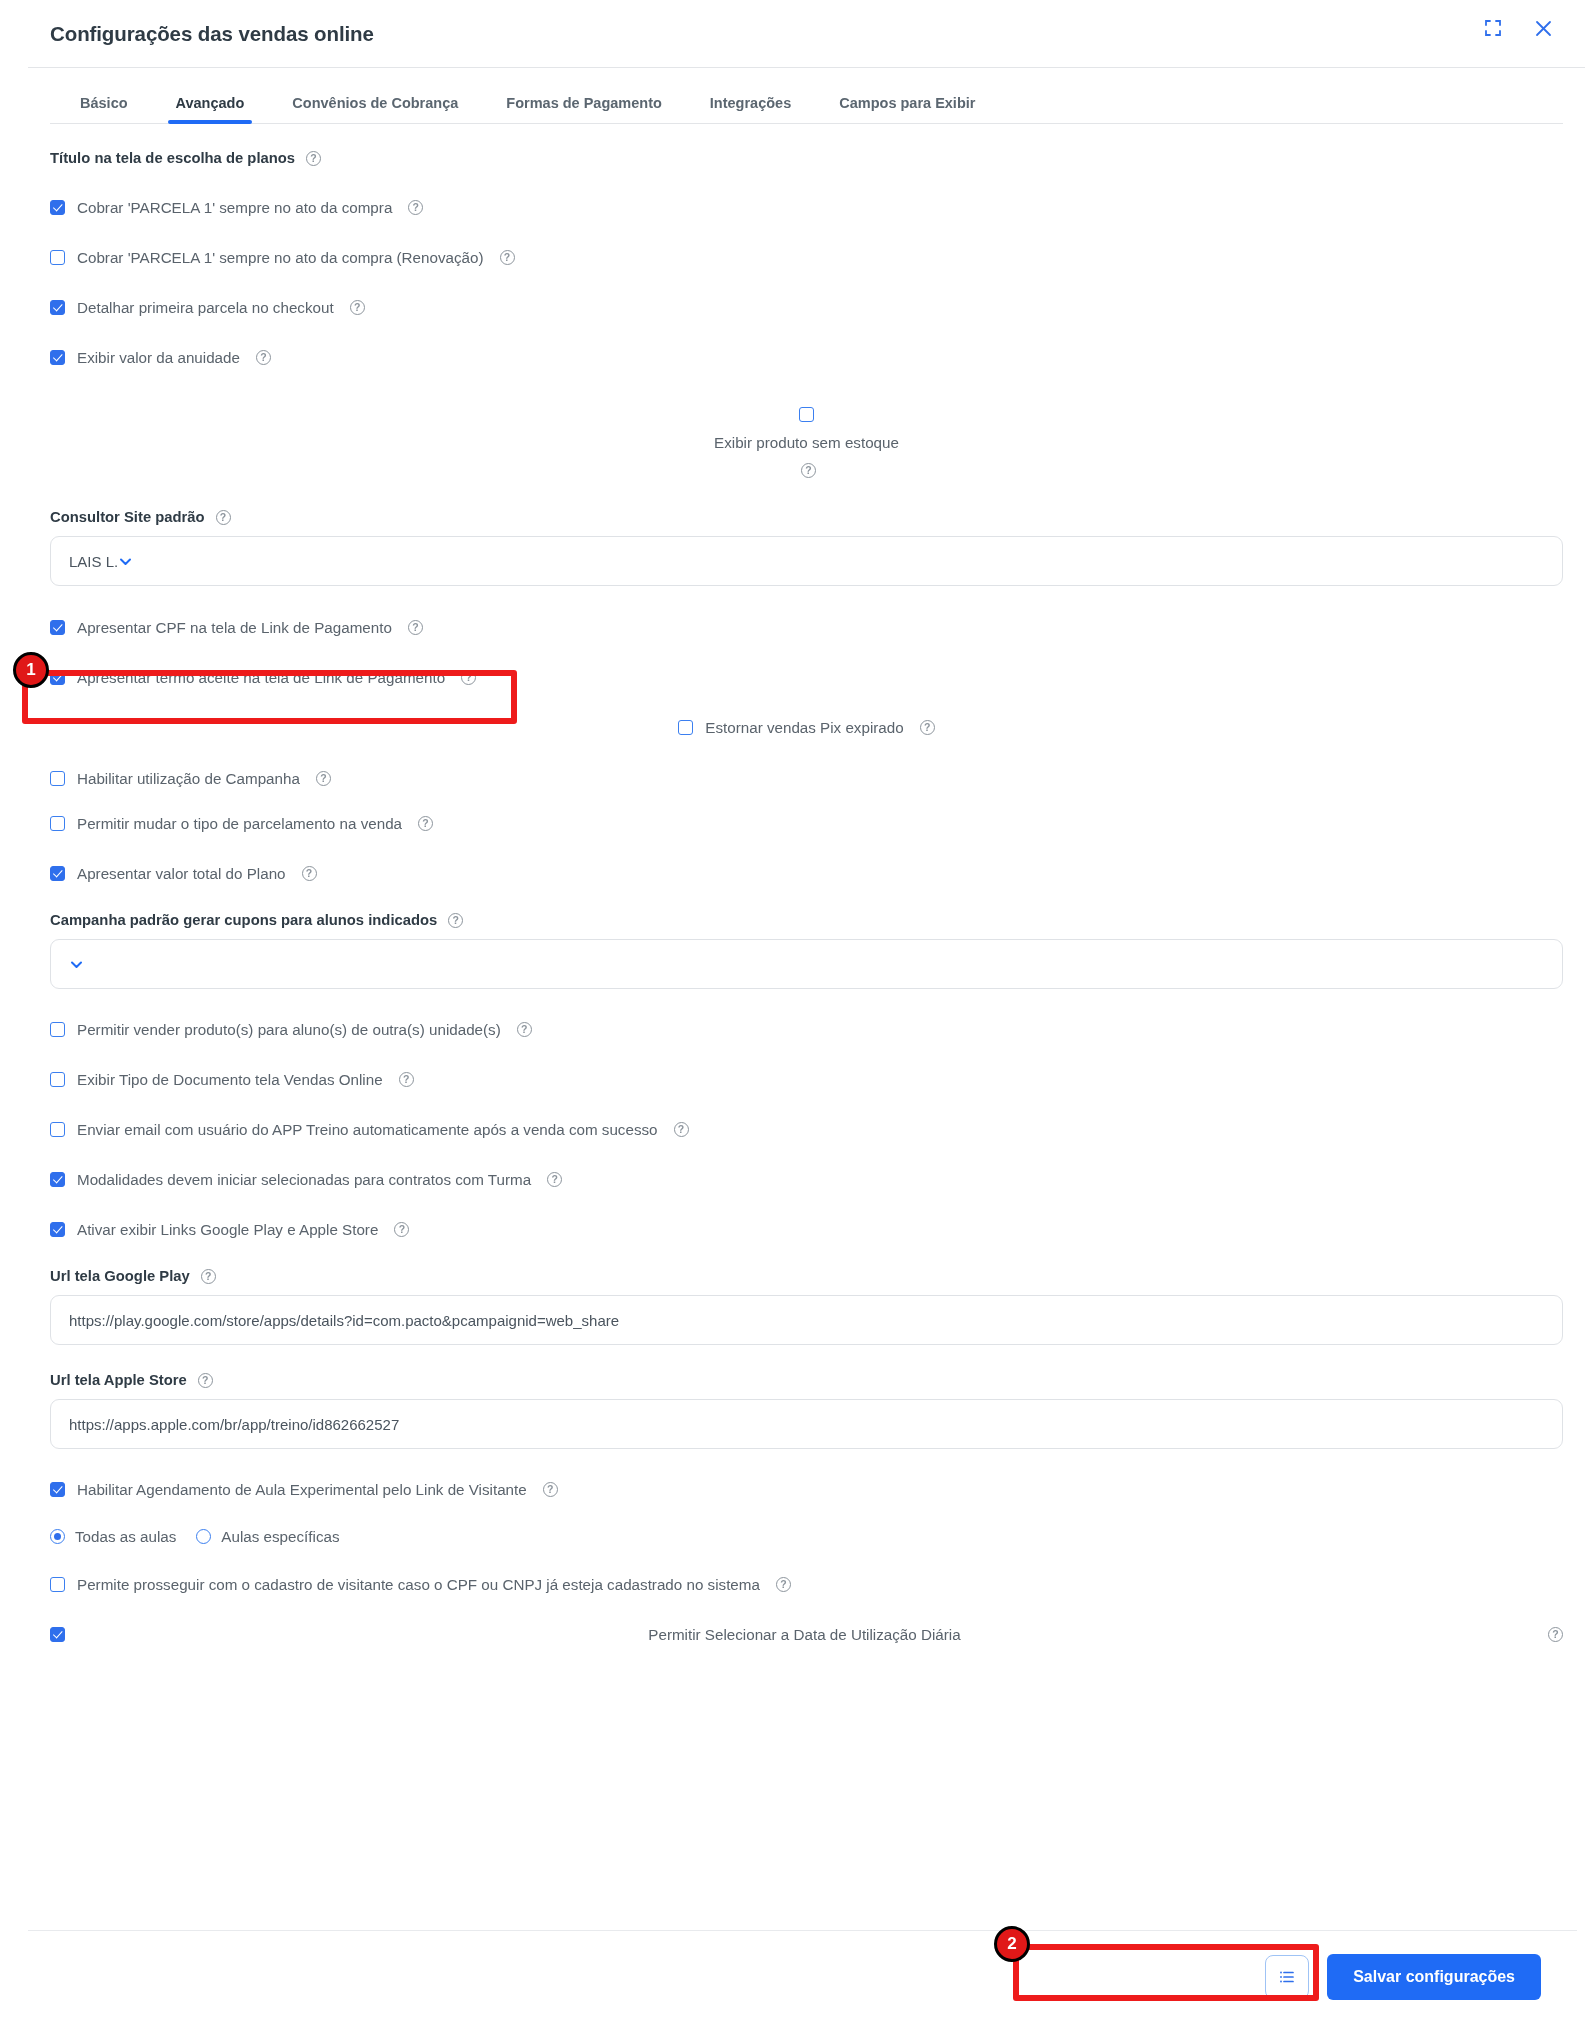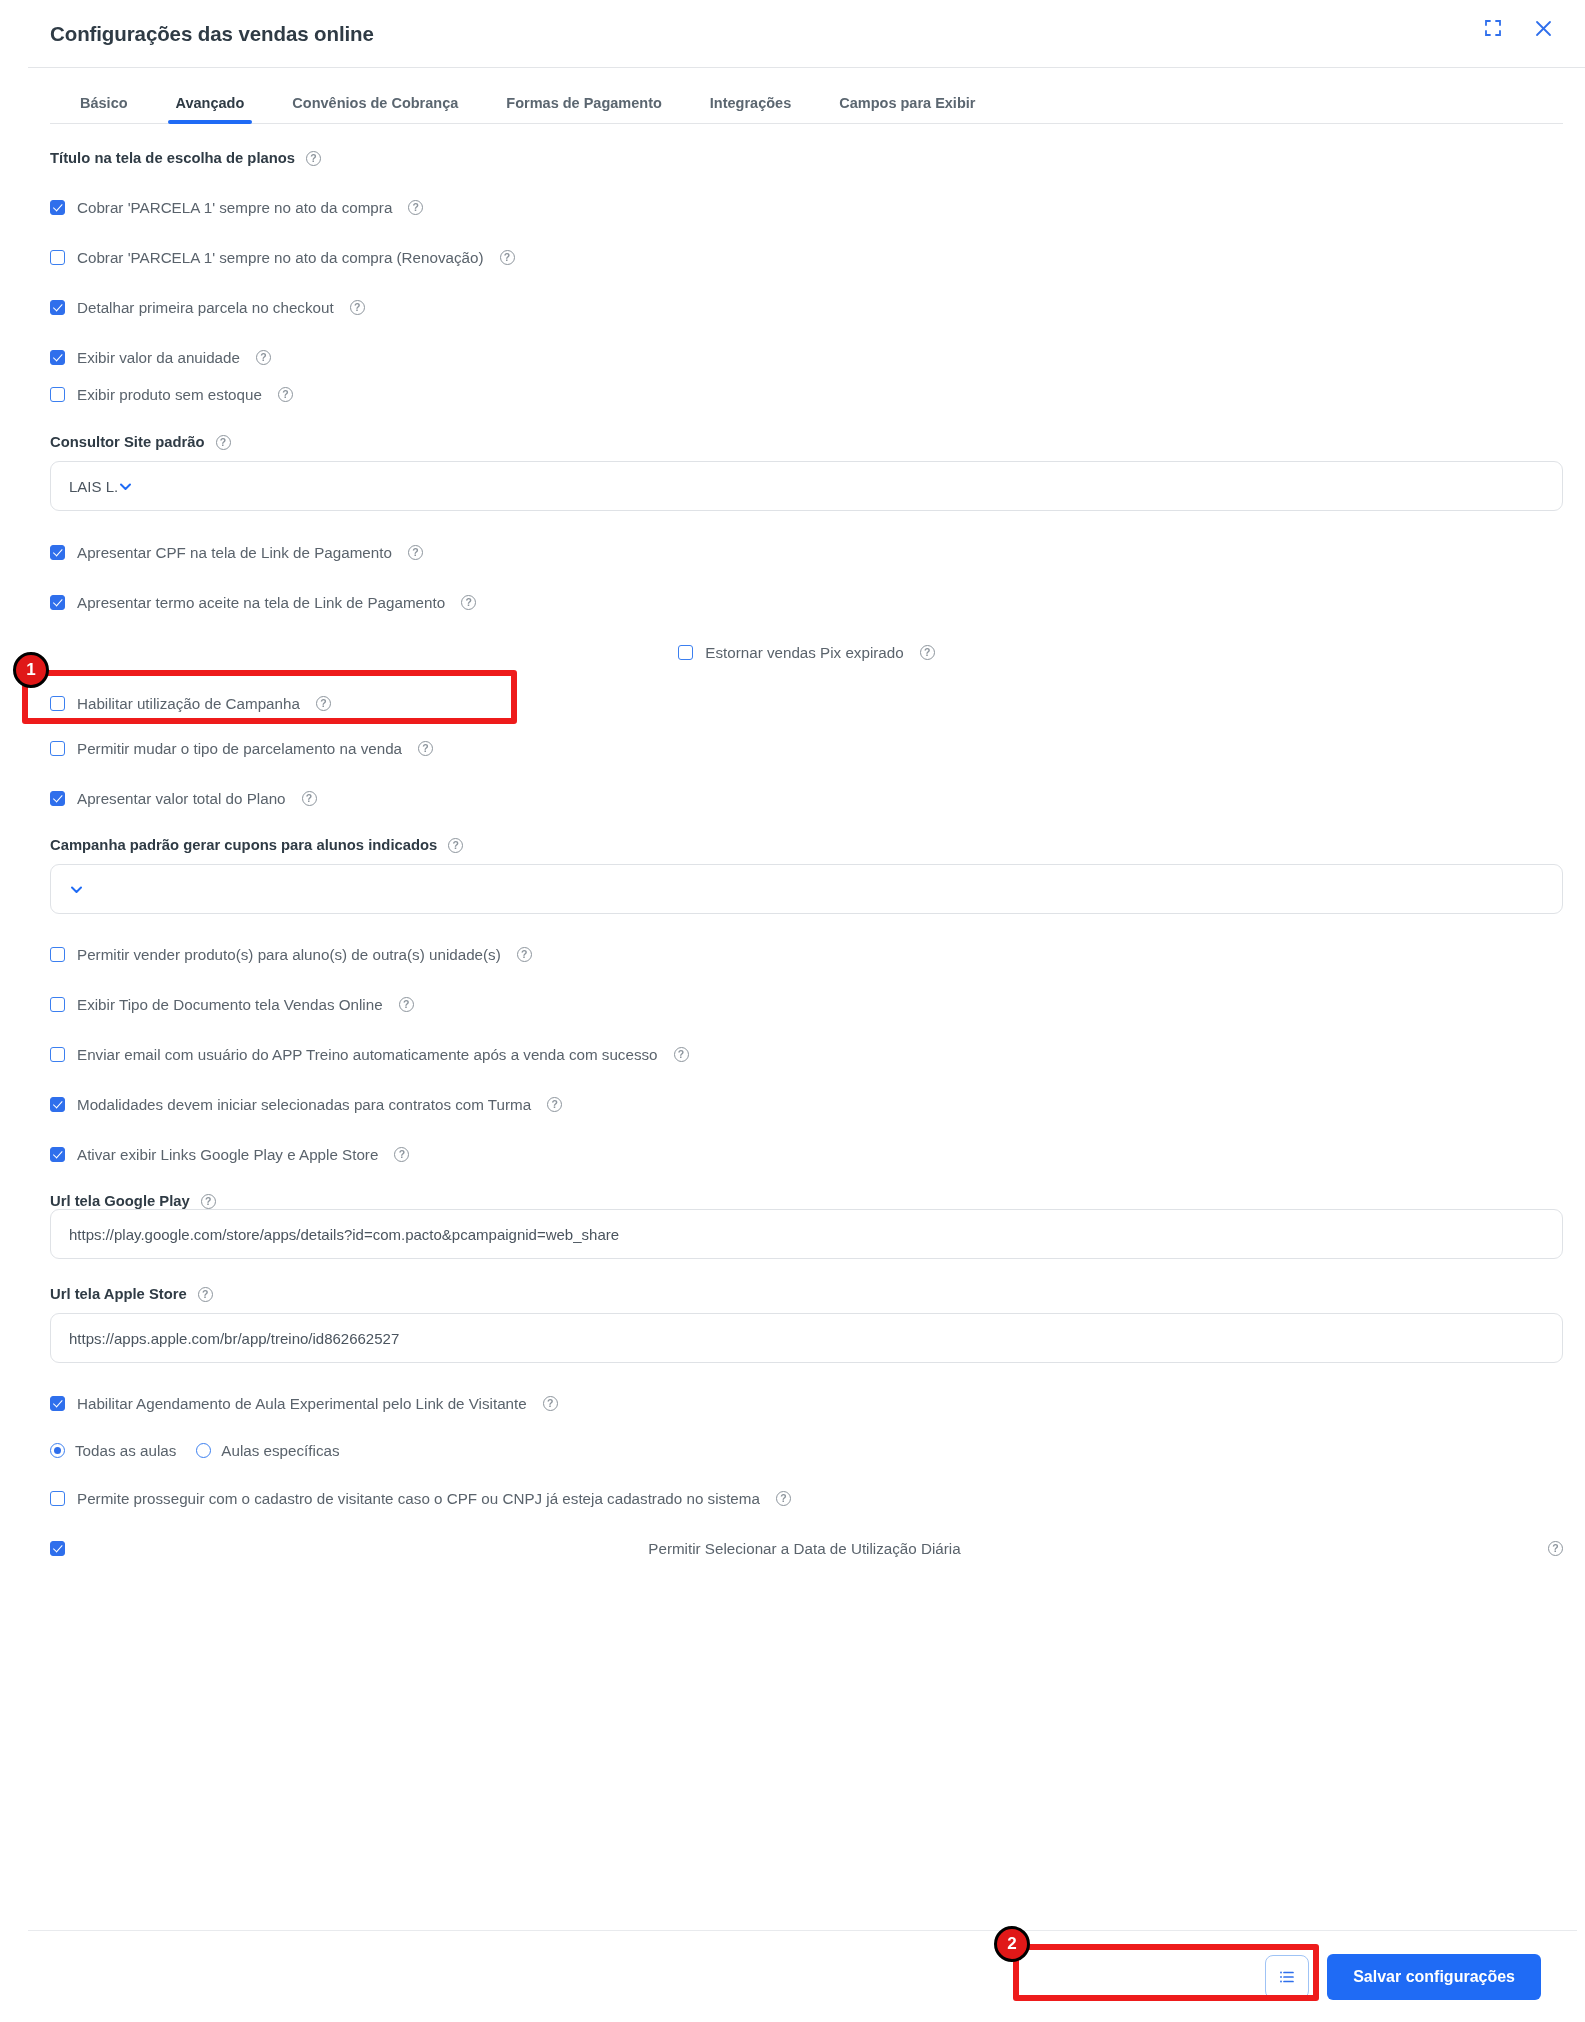--- a/index.html
+++ b/index.html
@@ -312,21 +312,21 @@
       <span class="cblabel">Detalhar primeira parcela no checkout</span>
       <span class="help">?</span>
     </div>
 
     <div class="cbrow" style="margin-top:33px;">
       <span class="cb checked"></span>
       <span class="cblabel">Exibir valor da anuidade</span>
       <span class="help">?</span>
     </div>
 
-    <div class="cbrow" style="margin-top:20px;">
+    <div class="cbrow" style="margin-top:41px;flex-direction:column;">
       <span class="cb"></span>
       <span class="cblabel">Exibir produto sem estoque</span>
       <span class="help">?</span>
     </div>
 
     <div style="margin-top:31px;" class="field-label">
       <span>Consultor Site padrão</span>
       <span class="help">?</span>
     </div>
     <div style="margin-top:11px;" class="sel-input">
@@ -414,21 +414,21 @@
     <div class="cbrow" style="margin-top:33px;">
       <span class="cb checked"></span>
       <span class="cblabel">Ativar exibir Links Google Play e Apple Store</span>
       <span class="help">?</span>
     </div>
 
     <div style="margin-top:30px;" class="field-label">
       <span>Url tela Google Play</span>
       <span class="help">?</span>
     </div>
-    <div style="" class="txt-input">https://play.google.com/store/apps/details?id=com.pacto&amp;pcampaignid=web_share</div>
+    <div style="margin-top:11px;" class="txt-input">https://play.google.com/store/apps/details?id=com.pacto&amp;pcampaignid=web_share</div>
 
     <div style="margin-top:27px;" class="field-label">
       <span>Url tela Apple Store</span>
       <span class="help">?</span>
     </div>
     <div style="margin-top:11px;" class="txt-input">https://apps.apple.com/br/app/treino/id862662527</div>
 
     <div class="cbrow" style="margin-top:32px;">
       <span class="cb checked"></span>
       <span class="cblabel">Habilitar Agendamento de Aula Experimental pelo Link de Visitante</span>

